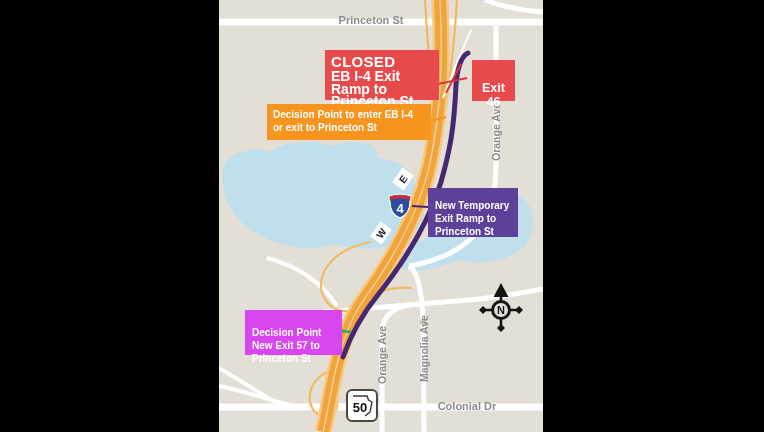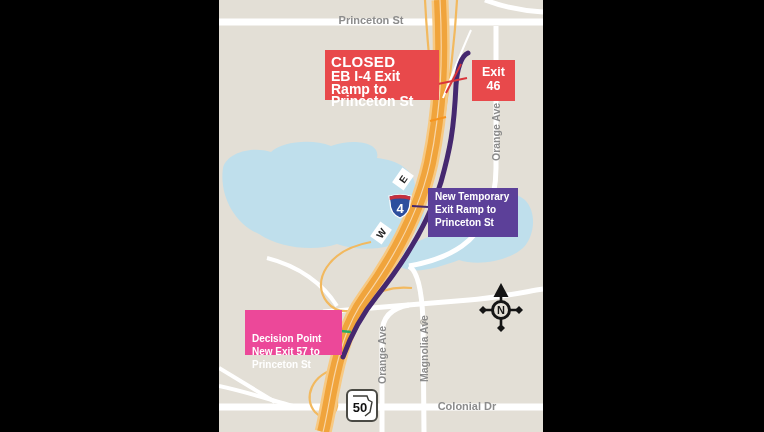--- a/index.html
+++ b/index.html
@@ -12,25 +12,25 @@
     background:#E3DFD6; overflow:hidden;
   }
   .map svg { position:absolute; left:0; top:0; }
   .callout {
     position:absolute; box-sizing:border-box; color:#fff; font-weight:bold;
     font-family:"Liberation Sans", sans-serif;
   }
   .closed-box   { left:106px; top:50px;  width:114px; height:50px; background:#E8494B; padding:3px 6px 0 6px; }
   .closed-title { font-size:15px; line-height:17px; letter-spacing:.3px; display:block; }
   .closed-line  { font-size:14px; line-height:12.5px; display:block; }
-  .exit85-box   { left:253px; top:60px;  width:43px;  height:41px; background:#E8494B; text-align:center; padding-top:5px; }
+  .exit85-box   { left:253px; top:60px;  width:43px;  height:41px; background:#E8494B; text-align:center; padding-top:21px; }
   .exit85-line  { font-size:12.5px; line-height:14px; display:block; }
   .orange-box   { left:48px;  top:104px; width:164px; height:36px; background:#F7941E; padding:4px 6px; }
-  .purple-box   { left:209px; top:188px; width:90px;  height:49px; background:#5C4099; padding:2px 7px; }
-  .green-box    { left:26px;  top:310px; width:97px;  height:45px; background:#ec4899; padding:22px 7px; }
+  .purple-box   { left:209px; top:188px; width:90px;  height:49px; background:#5C4099; padding:11px 7px; }
+  .green-box    { left:26px;  top:310px; width:97px;  height:45px; background:#d946ef; padding:16px 7px; }
   .small-line   { font-size:10px; line-height:13px; display:block; white-space:nowrap; }
 </style>
 </head>
 <body>
 
 <div class="stage">
   <div class="map">
 
     <svg width="324" height="432" viewBox="0 0 324 432">
 
@@ -123,20 +123,24 @@
       <span class="closed-title">CLOSED</span>
       <span class="closed-line">EB I-4 Exit Ramp to</span>
       <span class="closed-line">Princeton St</span>
     </div>
 
     <div class="callout exit85-box">
       <span class="exit85-line">Exit</span>
       <span class="exit85-line">46</span>
     </div>
 
+    <div class="callout orange-box">
+      <span class="small-line">Decision Point to enter EB I-4</span>
+      <span class="small-line">or exit to Princeton St</span>
+    </div>
 
     <div class="callout purple-box">
       <span class="small-line">New Temporary</span>
       <span class="small-line">Exit Ramp to</span>
       <span class="small-line">Princeton St</span>
     </div>
 
     <div class="callout green-box">
       <span class="small-line">Decision Point</span>
       <span class="small-line">New Exit 57 to</span>

